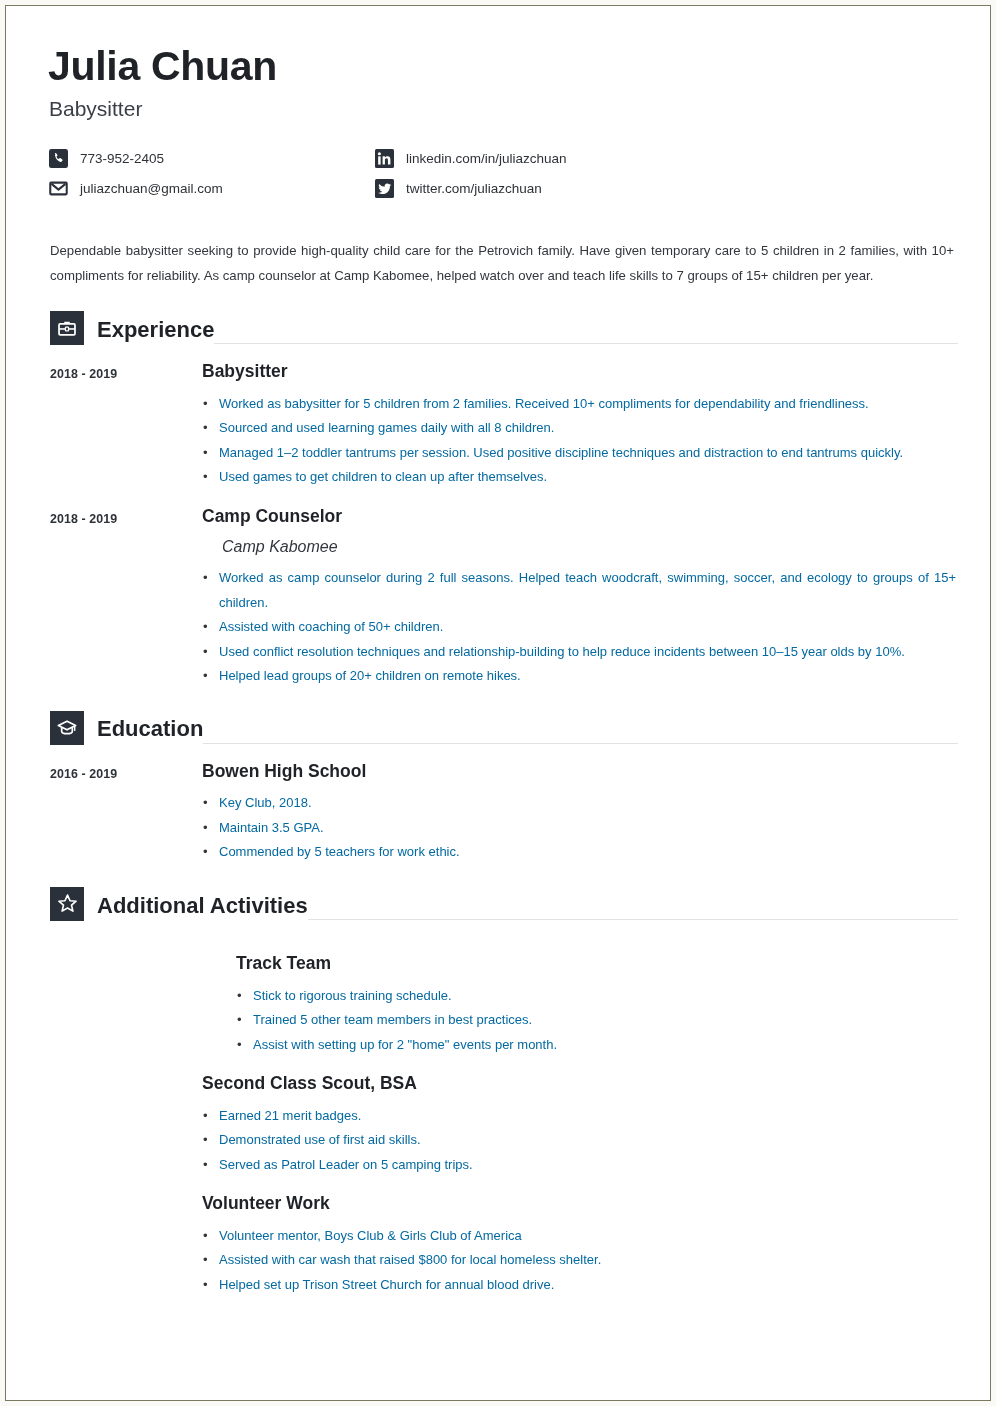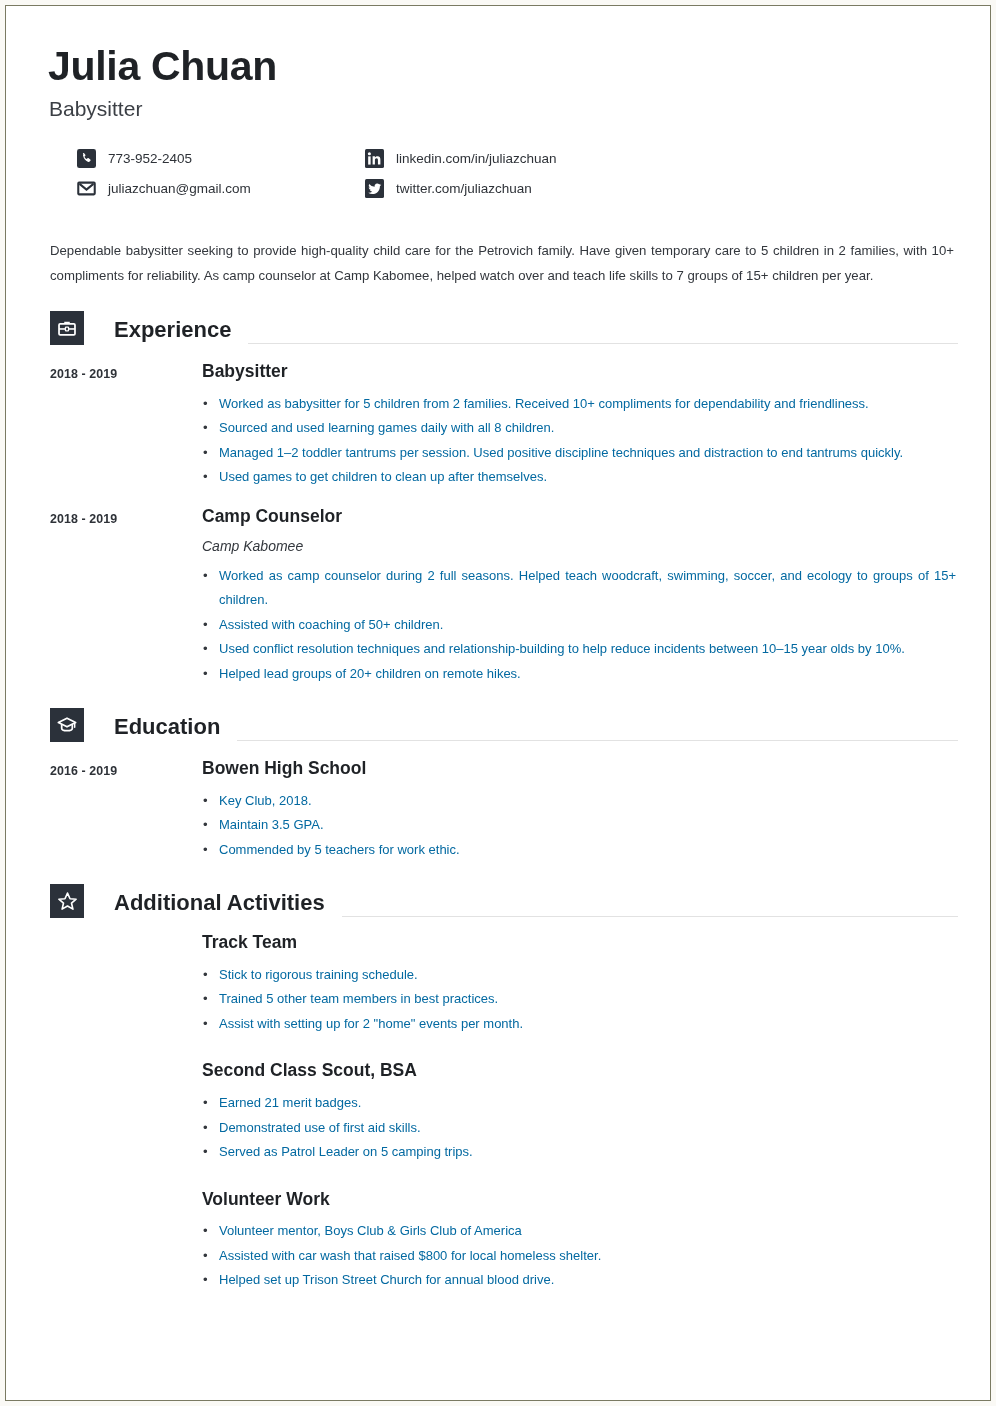--- a/index.html
+++ b/index.html
@@ -58,21 +58,21 @@
   }
   .contact-row {
     display: flex;
     align-items: center;
     height: 30px;
   }
   .contact-cell {
     display: flex;
     align-items: center;
   }
-  .contact-cell.left  { width: 288px; margin-left: 28px; }
+  .contact-cell.left  { width: 326px; }
   .contact-cell.right { width: 420px; }
 
   .cicon {
     width: 19px;
     height: 19px;
     flex: 0 0 19px;
     display: block;
     margin-right: 12px;
   }
   .contact-text {
@@ -93,21 +93,20 @@
 
   
   .section {
     margin-top: 22px;
   }
   .section-head {
     display: flex;
     align-items: flex-end;
     position: relative;
     padding-bottom: 0;
-    gap: 17px;
   }
   .sec-iconbox {
     width: 34px;
     height: 34px;
     flex: 0 0 34px;
     background: #2b313a;
     display: flex;
     align-items: center;
     justify-content: center;
     margin-left: 4px;
@@ -152,25 +151,26 @@
     padding-right: 2px;
   }
   .entry-title {
     font-size: 17.5px;
     font-weight: bold;
     color: #1f2226;
     line-height: 1.25;
     margin: 0;
   }
   .entry-sub {
-    font-size: 14px;
+    font-size: 16px;
     font-style: italic;
     color: #33373d;
     margin-top: 9px;
     line-height: 1.3;
+    margin-left: 20px;
   }
   ul.bullets {
     list-style: none;
     margin: 9px 0 0 0;
     padding: 0;
   }
   ul.bullets li {
     position: relative;
     padding-left: 17px;
     font-size: 13px;
@@ -183,22 +183,22 @@
     content: "\2022";
     position: absolute;
     left: 1px;
     top: 0;
     color: #33373d;
     font-size: 13.2px;
   }
   ul.bullets li.nojustify { text-align: left; }
 
   
-  .act-entry { margin-top: 24px; }
-  .act-entry.first { margin-top: 14px; }
+  .act-entry { margin-top: 16px; }
+  .act-entry.first { margin-top: 32px; gap: 34px; }
 </style>
 </head>
 <body>
 
 <div class="page-frame">
   <div class="page-inner">
 
     <div>
       <h1 class="name">Julia Chuan</h1>
       <div class="job-title">Babysitter</div>

